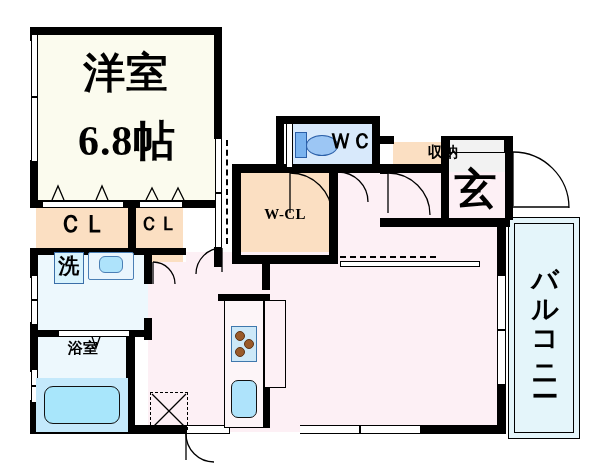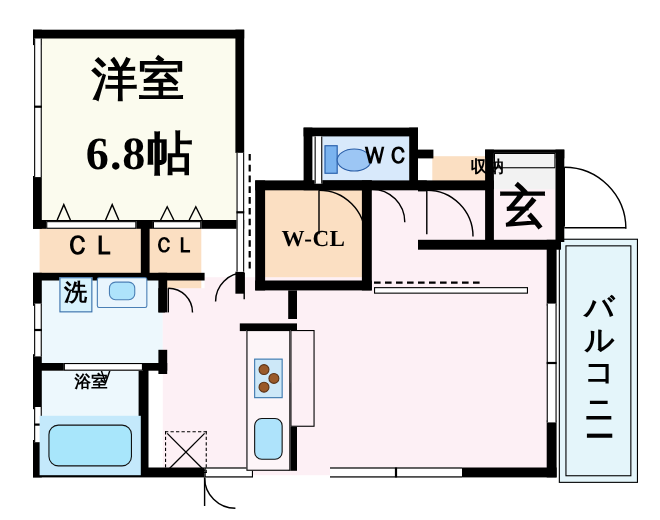--- a/index.html
+++ b/index.html
@@ -253,21 +253,21 @@
   <div class="fixture" style="left:235px; top:347px; width:10px; height:10px; background:#9a5a2a; border:1px solid #5c3316; border-radius:50%;"></div>
 
   <div class="fixture" style="left:264px; top:300px; width:22px; height:88px; background:#fdf0f5; border:1.5px solid #000;"></div>
 
   <div class="label" style="left:60px; top:52px; width:132px; font-size:42px; font-weight:bold;">洋室</div>
   <div class="label" style="left:52px; top:120px; width:150px; font-size:42px; font-weight:bold;">6.8帖</div>
 
   <div class="label" style="left:44px; top:212px; width:78px; font-size:24px; font-weight:bold;">ＣＬ</div>
   <div class="label" style="left:136px; top:214px; width:46px; font-size:19px; font-weight:bold;">ＣＬ</div>
 
-  <div class="label" style="left:238px; top:207px; width:94px; font-size:21px; font-weight:bold;">W-CL</div>
+  <div class="label" style="left:238px; top:207px; width:94px; font-size:15px; font-weight:bold;">W-CL</div>
 
   <div class="label" style="left:330px; top:131px; width:50px; font-size:21px; font-weight:bold; text-align:left;">ＷＣ</div>
 
   <div class="label" style="left:394px; top:145px; width:50px; font-size:15px; font-weight:bold;margin-left:24px;">収納</div>
 
   <div class="label" style="left:450px; top:168px; width:52px; font-size:42px; font-weight:bold;">玄</div>
 
   <div class="label-vert" style="left:527px; top:248px; font-size:27px; font-weight:bold;">バルコニー</div>
 
 

